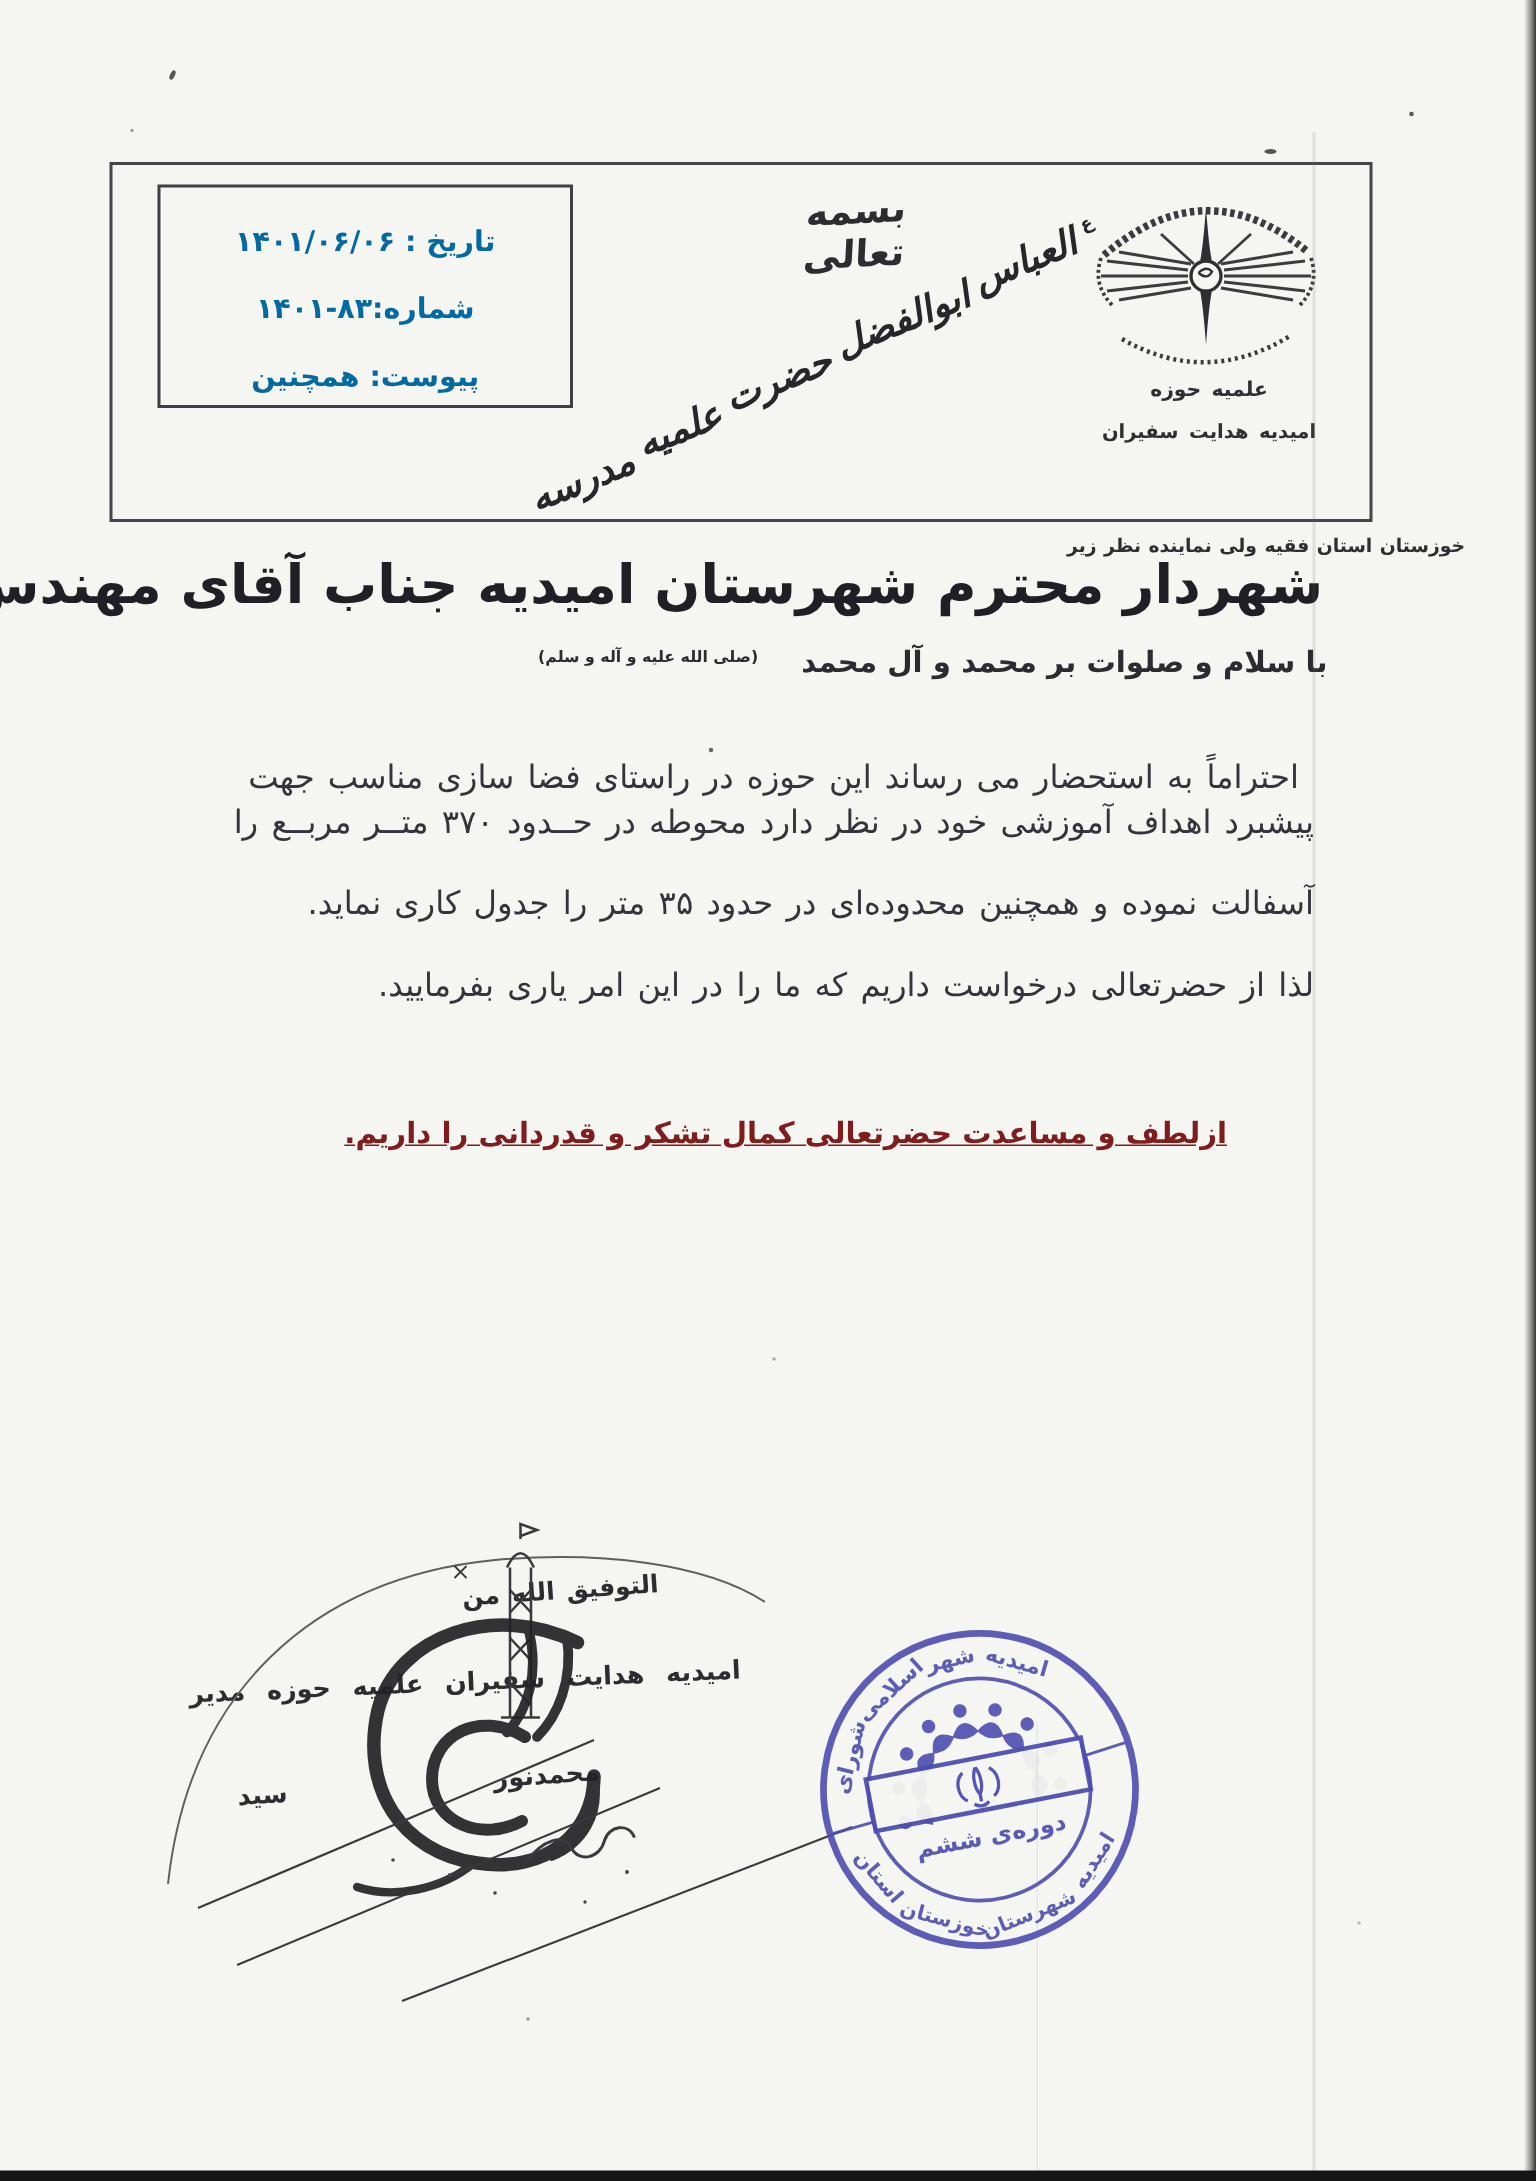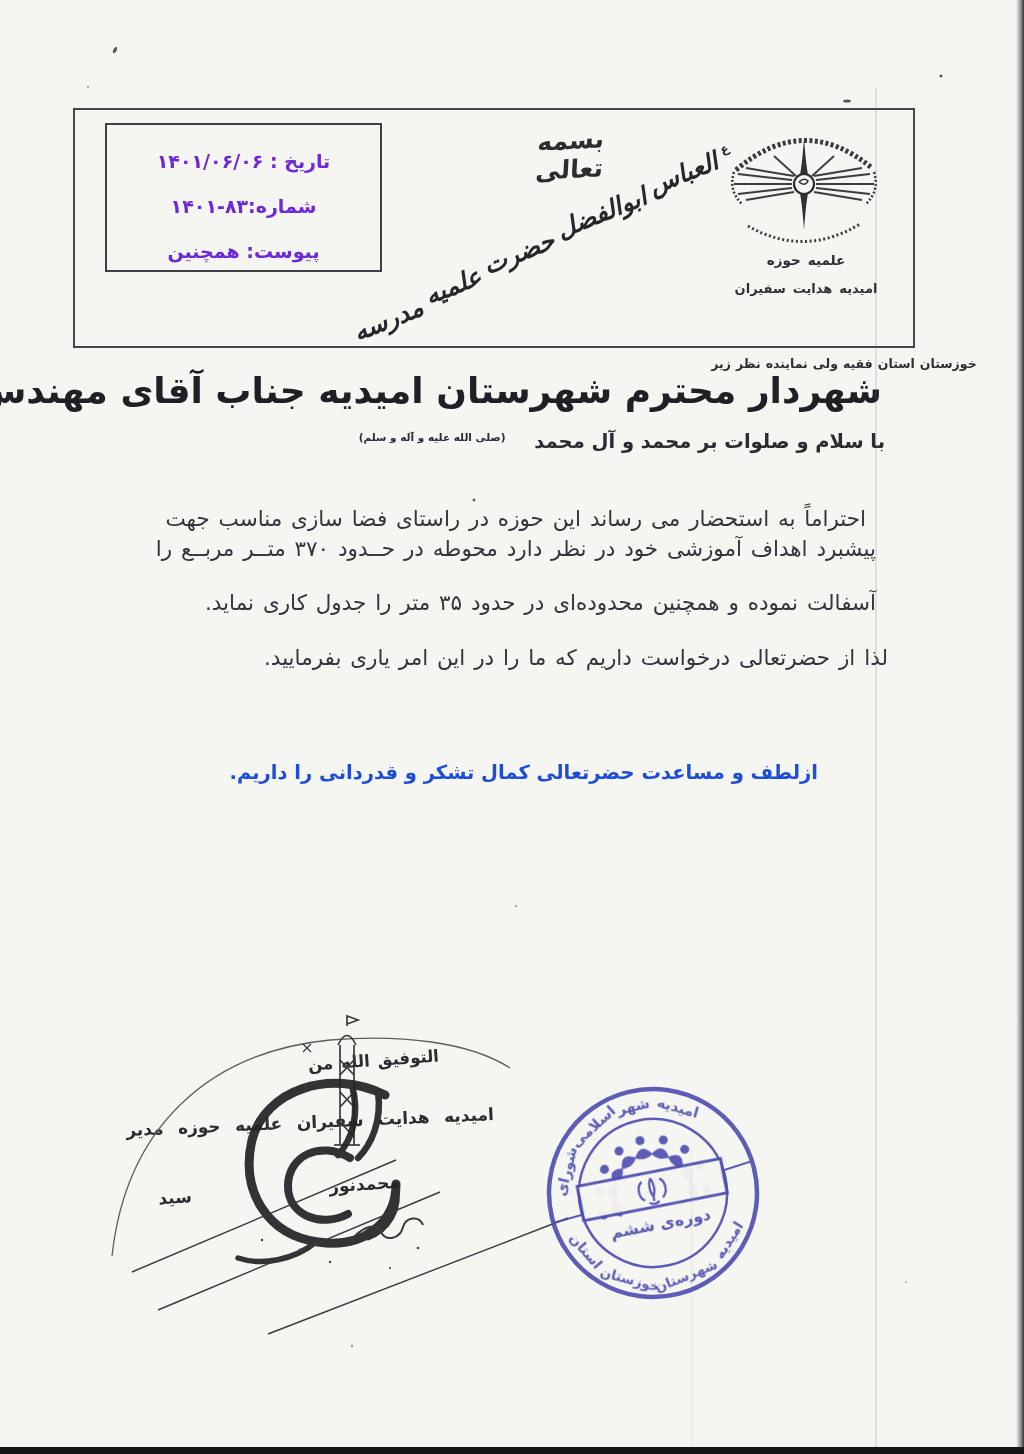--- a/index.html
+++ b/index.html
@@ -9,21 +9,21 @@
   
   .fold{position:absolute;left:875px;top:88px;width:2px;height:1360px;background:rgba(110,110,105,.16);}
   .fold2{position:absolute;left:691px;top:1150px;width:1px;height:300px;background:rgba(140,140,135,.12);}
   .edge-right{position:absolute;right:0;top:0;width:8px;height:100%;
               background:linear-gradient(to right,rgba(20,20,20,0),rgba(20,20,20,.45) 60%,rgba(5,5,5,.8));}
   .edge-bottom{position:absolute;left:0;bottom:0;width:100%;height:7px;background:#151515;}
   
   .box-outer{position:absolute;left:73px;top:108px;width:842px;height:240px;border:2px solid #45454c;}
   .box-info{position:absolute;left:105px;top:123px;width:277px;height:149px;border:2px solid #3f3f46;
             direction:rtl;text-align:center;padding-top:14px;}
-  .info-line{font-size:19px;font-weight:bold;line-height:45px;color:#6d28d9;white-space:nowrap;}
+  .info-line{font-size:19px;font-weight:bold;line-height:45px;color:#0369a1;white-space:nowrap;}
   .besmele{position:absolute;left:505px;top:126px;width:130px;font-size:25px;font-weight:bold;
            direction:rtl;text-align:center;color:#2c2c31;transform:rotate(-3deg) skewX(-6deg);}
   .script-name{position:absolute;left:372px;top:228px;width:340px;display:flex;flex-direction:row;
                justify-content:center;align-items:flex-end;gap:7px;transform:rotate(-22deg);
                font-size:25px;font-weight:bold;font-style:italic;color:#26262b;white-space:nowrap;}
   .script-name .w{direction:rtl;display:inline-block;}
   .script-name .w:nth-child(1){transform:translateY(14px);}
   .script-name .w:nth-child(2){transform:translateY(7px);}
   .script-name .w:nth-child(3){transform:translateY(1px);}
   .script-name .w:nth-child(4){transform:translateY(-5px);}
@@ -38,23 +38,23 @@
   
   .heading{position:absolute;left:182px;top:370px;width:700px;direction:rtl;text-align:center;
            font-size:36px;font-weight:bold;color:#1f1f25;white-space:nowrap;}
   .salute{position:absolute;right:139px;top:430px;direction:rtl;font-size:19.5px;font-weight:bold;
           color:#2b2b31;white-space:nowrap;}
   .salute-note{font-size:10.5px;font-weight:bold;vertical-align:7px;margin-right:22px;}
   .bl{position:absolute;direction:rtl;font-size:21.5px;color:#34343c;white-space:nowrap;word-spacing:2px;}
   .bl1{right:158px;top:506px;}
   .bl2{right:148px;top:536px;}
   .bl3{right:148px;top:590px;text-align:center;}
-  .bl4{right:136px;top:645px;}
-  .closing{position:absolute;right:206px;top:761px;direction:rtl;font-size:19.5px;font-weight:bold;
-           color:#1d4ed8;white-space:nowrap;}
+  .bl4{right:148px;top:645px;}
+  .closing{position:absolute;right:206px;top:744px;direction:rtl;font-size:19.5px;font-weight:bold;
+           color:#7f1d1d;white-space:nowrap;text-decoration:underline;}
   
   .sig-row{position:absolute;display:flex;flex-direction:row;font-weight:bold;color:#2c2c31;white-space:nowrap;}
   .sig-row .w{direction:rtl;display:inline-block;}
   .sig-motto{left:308px;top:1051px;gap:8px;font-size:16.5px;transform:rotate(-4deg);}
   .sig-title{left:126px;top:1112px;width:368px;justify-content:space-between;font-size:17px;transform:rotate(-2.5deg);}
   .sig-name{left:158px;top:1180px;width:242px;justify-content:space-between;font-size:17px;transform:rotate(-4deg);}
   
   .overlay{position:absolute;left:0;top:0;pointer-events:none;}
   .stamp-wrap{position:absolute;left:528px;top:1068px;width:250px;height:250px;transform:rotate(-14deg);}
   .stamp-wrap svg{display:block;}

